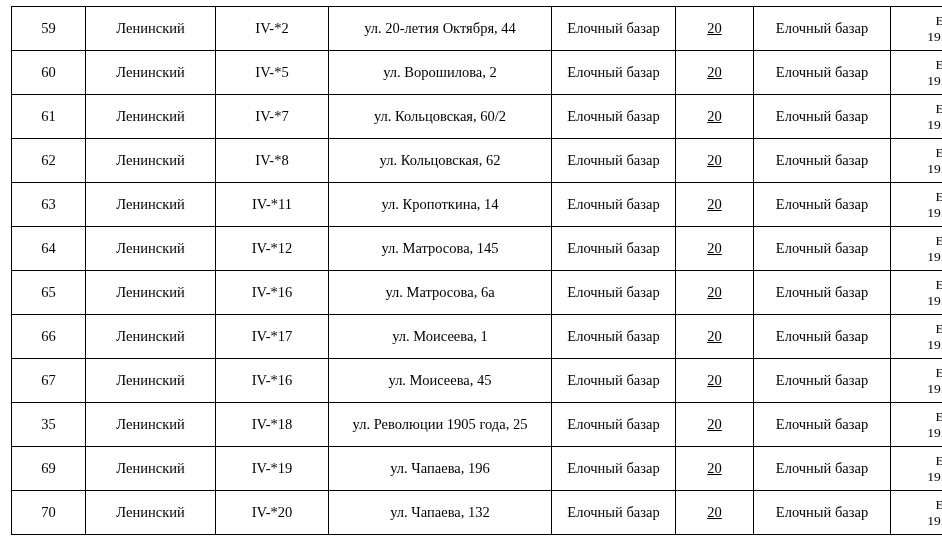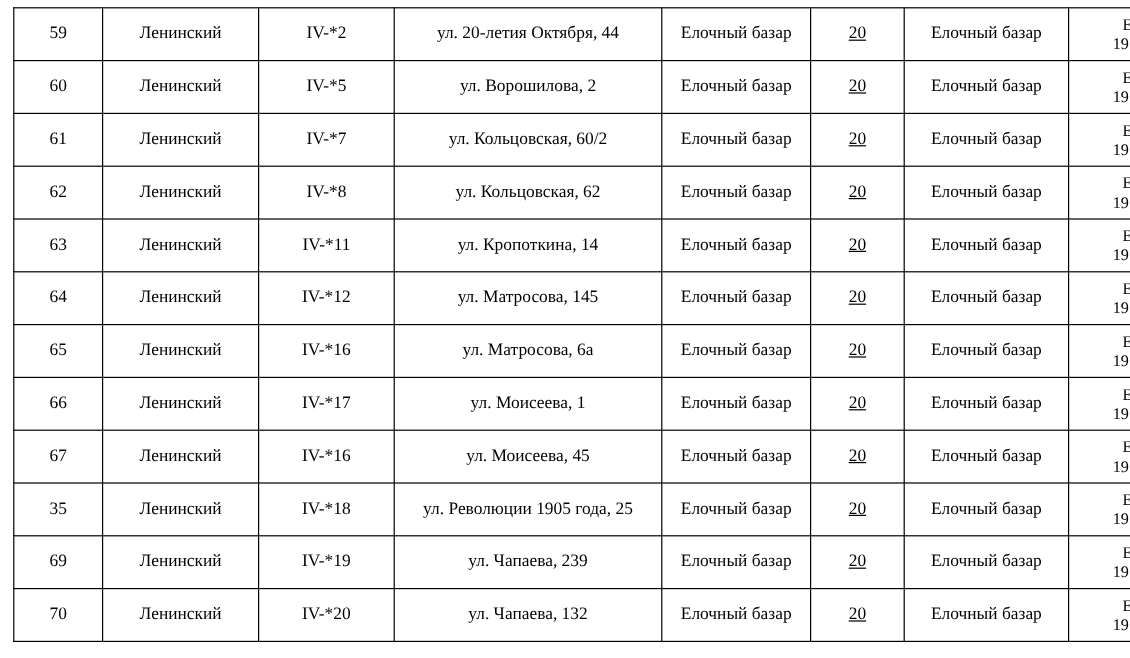--- a/index.html
+++ b/index.html
@@ -186,21 +186,21 @@
           <td class="c-purpose">Елочный базар</td>
           <td class="c-period">
             <span class="period-line">Ежегодно с</span>
             <span class="period-line">19.12 по 31.12</span>
           </td>
         </tr>
         <tr>
           <td class="c-num">69</td>
           <td class="c-district">Ленинский</td>
           <td class="c-code">IV-*19</td>
-          <td class="c-address">ул. Чапаева, 239</td>
+          <td class="c-address">ул. Чапаева, 196</td>
           <td class="c-type">Елочный базар</td>
           <td class="c-count">20</td>
           <td class="c-purpose">Елочный базар</td>
           <td class="c-period">
             <span class="period-line">Ежегодно с</span>
             <span class="period-line">19.12 по 31.12</span>
           </td>
         </tr>
         <tr>
           <td class="c-num">70</td>

